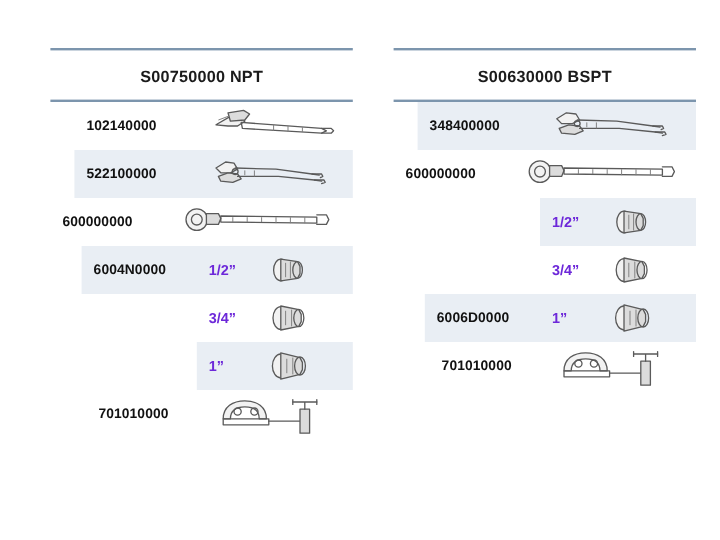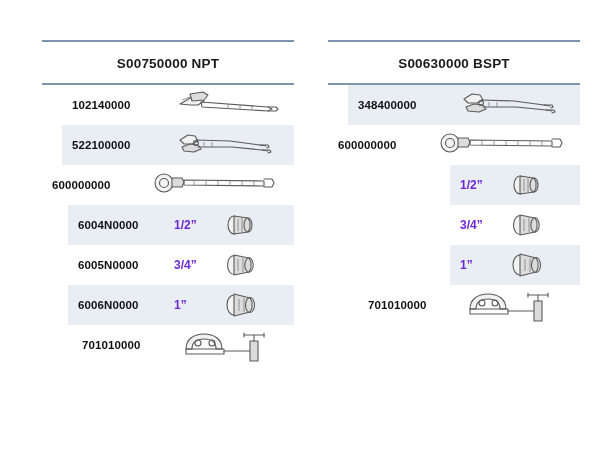--- a/index.html
+++ b/index.html
@@ -166,34 +166,32 @@
           <svg width="70" height="30" viewBox="0 0 70 30">
             <ellipse class="fill-lt" cx="16" cy="15" rx="6" ry="9"></ellipse>
             <path class="fill-md" d="M16 6 L30 8 L32 12 L32 18 L30 22 L16 24 Z"></path>
             <ellipse class="ln" cx="30" cy="15" rx="4" ry="7"></ellipse>
             <path class="ln-thin" d="M20 9 L20 21 M24 8 L24 22"></path>
           </svg>
         </span>
       </div>
 
       <div class="row">
-        <span class="code">6005N0000</span>
         <span class="size">3/4”</span>
         <span class="pic">
           <svg width="70" height="30" viewBox="0 0 70 30">
             <ellipse class="fill-lt" cx="16" cy="15" rx="6.5" ry="9.5"></ellipse>
             <path class="fill-md" d="M16 5 L31 8 L33 12 L33 18 L31 22 L16 25 Z"></path>
             <ellipse class="ln" cx="31" cy="15" rx="4.2" ry="7.2"></ellipse>
             <path class="ln-thin" d="M20 9 L20 21 M25 8 L25 22"></path>
           </svg>
         </span>
       </div>
 
       <div class="row alt">
-        <span class="code">6006N0000</span>
         <span class="size">1”</span>
         <span class="pic">
           <svg width="70" height="30" viewBox="0 0 70 30">
             <ellipse class="fill-lt" cx="16" cy="15" rx="7" ry="10"></ellipse>
             <path class="fill-md" d="M16 4 L32 8 L34 12 L34 18 L32 22 L16 26 Z"></path>
             <ellipse class="ln" cx="32" cy="15" rx="4.5" ry="7.5"></ellipse>
             <path class="ln-thin" d="M21 9 L21 21 M26 8 L26 22"></path>
           </svg>
         </span>
       </div>
@@ -270,20 +268,21 @@
           <svg width="70" height="30" viewBox="0 0 70 30">
             <ellipse class="fill-lt" cx="16" cy="15" rx="6.5" ry="9.5"></ellipse>
             <path class="fill-md" d="M16 5 L31 8 L33 12 L33 18 L31 22 L16 25 Z"></path>
             <ellipse class="ln" cx="31" cy="15" rx="4.2" ry="7.2"></ellipse>
             <path class="ln-thin" d="M20 9 L20 21 M25 8 L25 22"></path>
           </svg>
         </span>
       </div>
 
       <div class="row alt">
+        <span class="code">6006D0000</span>
         <span class="size">1”</span>
         <span class="pic">
           <svg width="70" height="30" viewBox="0 0 70 30">
             <ellipse class="fill-lt" cx="16" cy="15" rx="7" ry="10"></ellipse>
             <path class="fill-md" d="M16 4 L32 8 L34 12 L34 18 L32 22 L16 26 Z"></path>
             <ellipse class="ln" cx="32" cy="15" rx="4.5" ry="7.5"></ellipse>
             <path class="ln-thin" d="M21 9 L21 21 M26 8 L26 22"></path>
           </svg>
         </span>
       </div>

